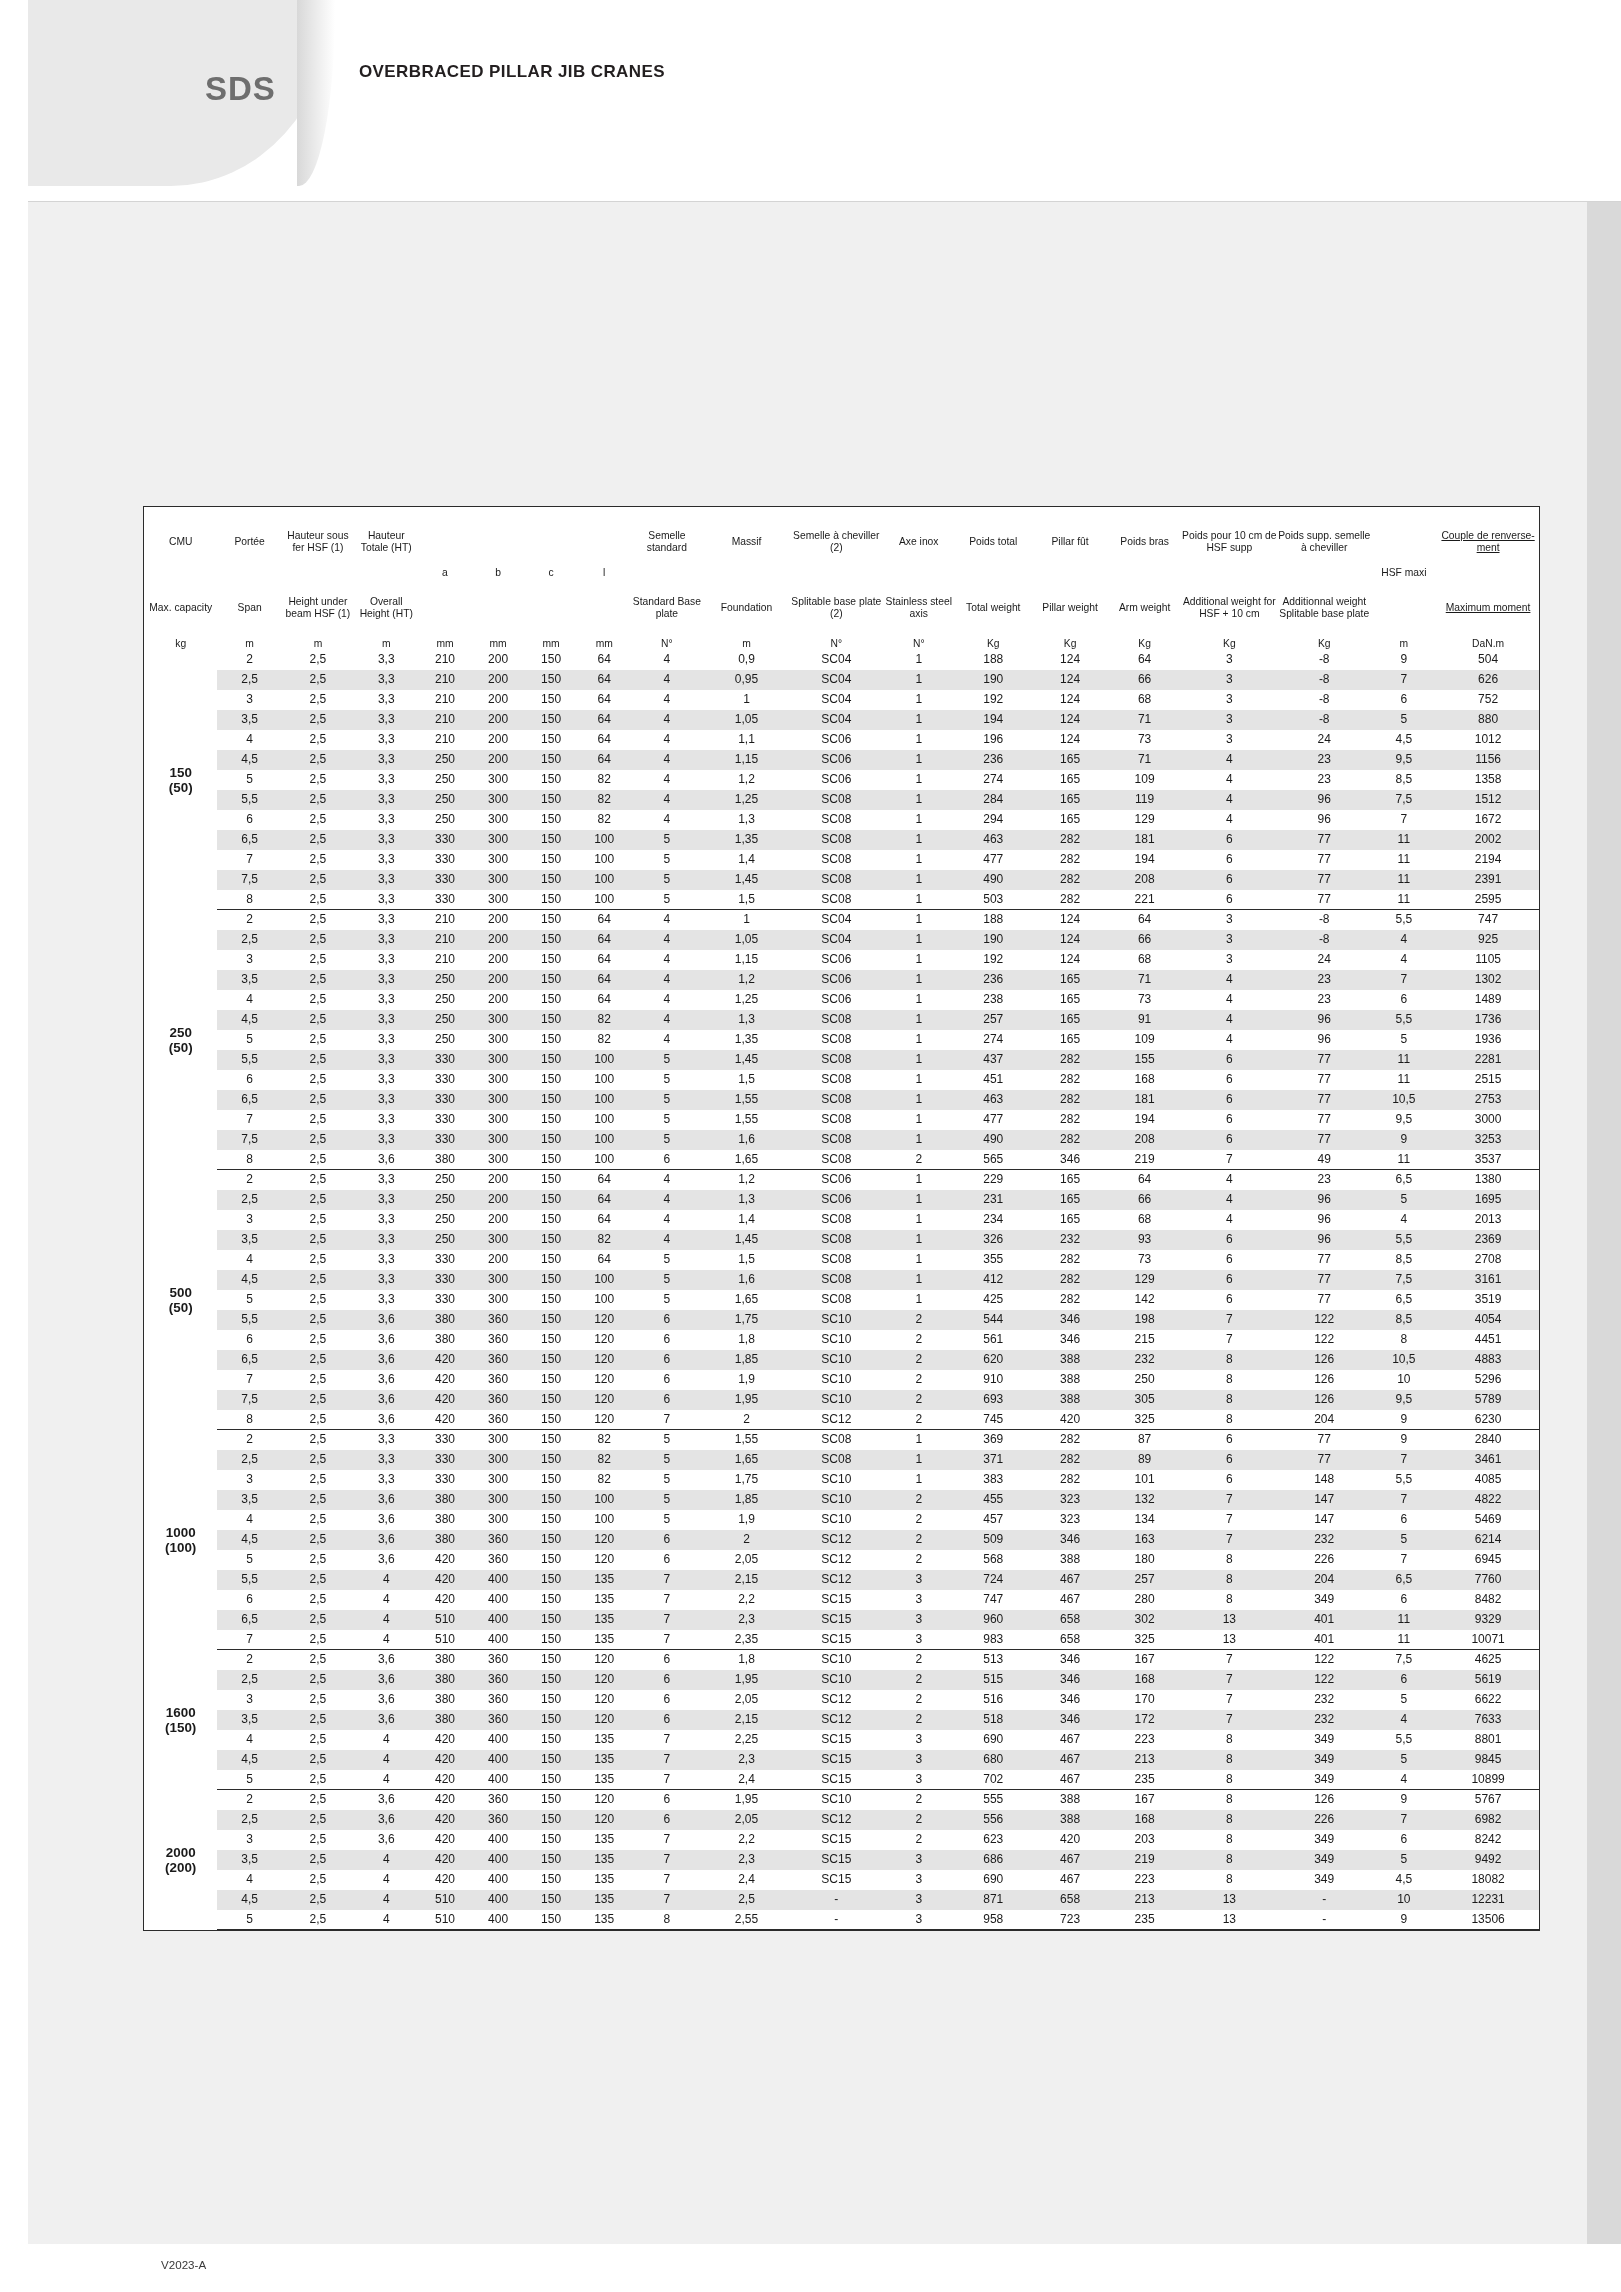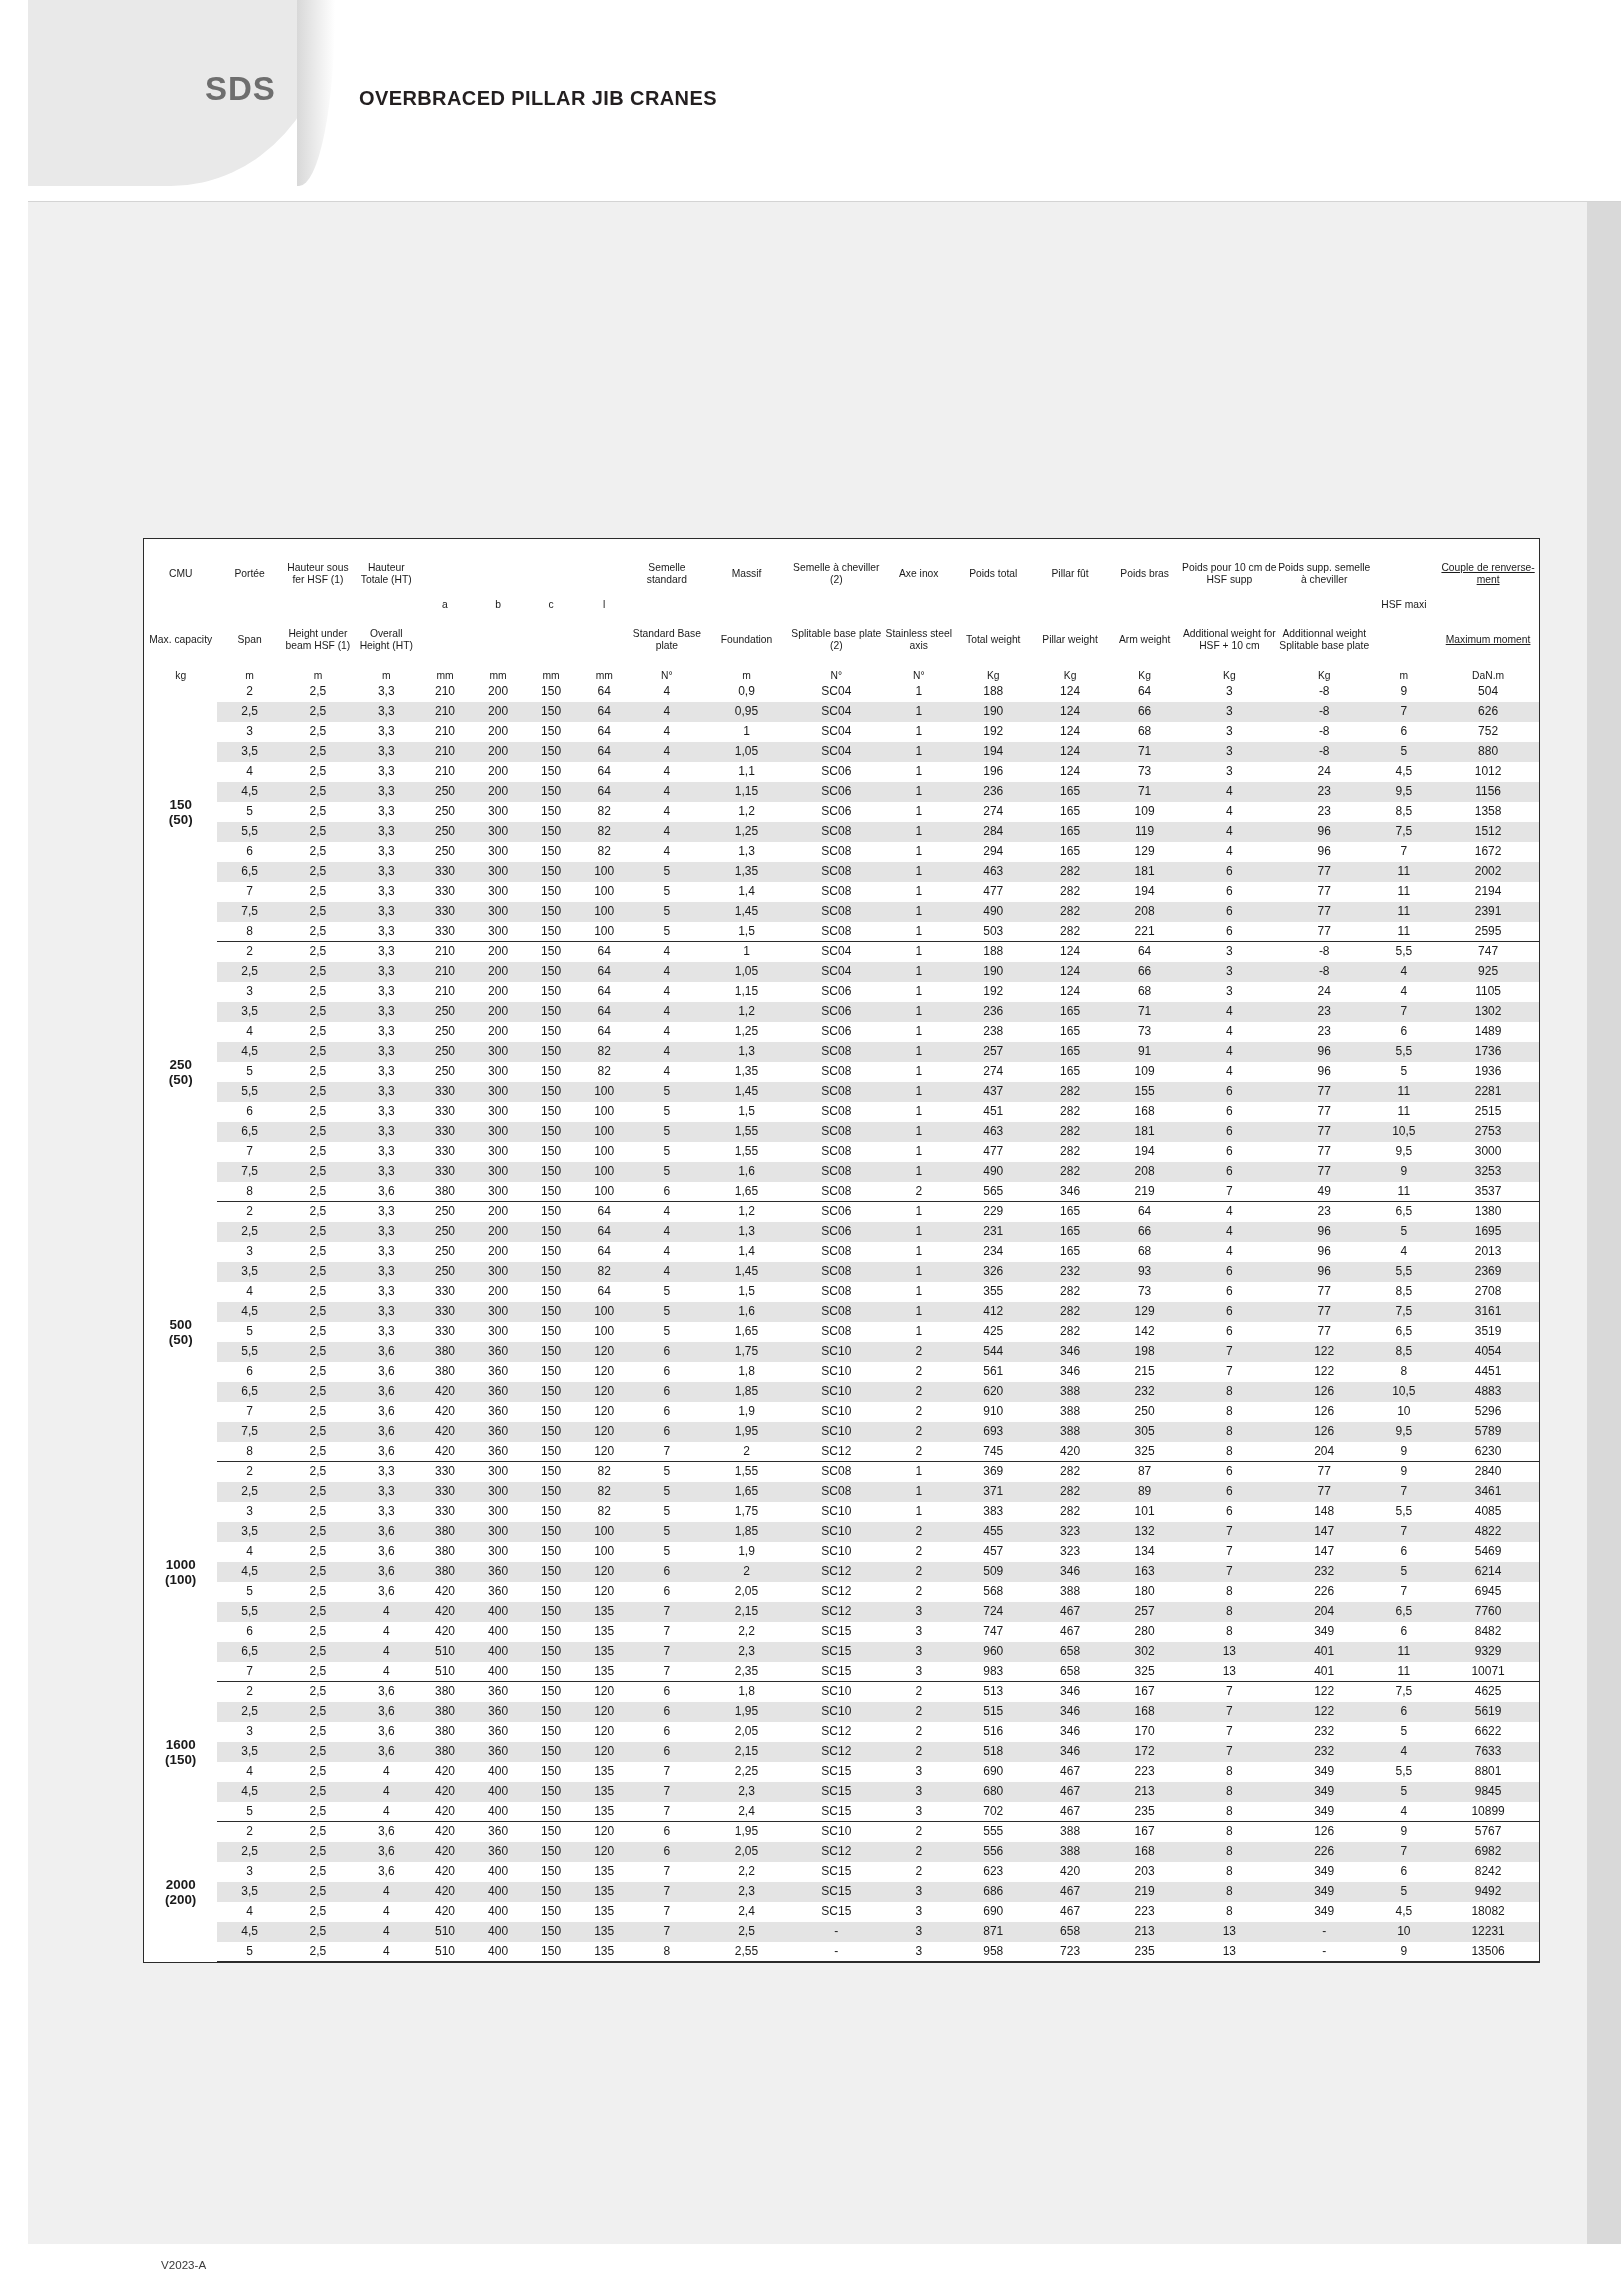--- a/index.html
+++ b/index.html
@@ -36,22 +36,22 @@
   .sds-logo {
     position:absolute;
     left:177px; top:70px;
     font-size:33px;
     font-weight:bold;
     color:#6e6e6e;
     letter-spacing:0.9px;
   }
   .header-title {
     position:absolute;
-    left:331px; top:87px;
-    font-size:20px;
+    left:331px; top:62px;
+    font-size:17px;
     font-weight:bold;
     color:#231f20;
     letter-spacing:0.4px;
   }
   .header-rule {
     position:absolute;
     left:0; top:201px; width:1621px; height:2.7px;
     background:#d4d4d4;
   }
 
@@ -68,21 +68,20 @@
     background:#d9d9d9;
   }
 
   
   .table-wrap{
     position:absolute;
     left:115px; top:304px;
     width:1397px;
     background:#ffffff;
     border:0.9px solid #2b2b2b;
-    margin-top:32px;
   }
   table.spec{
     border-collapse:collapse;
     width:100%;
     font-size:11.6px;
     color:#1a1a1a;
   }
   table.spec td, table.spec th{
     border:none;
     text-align:center;

